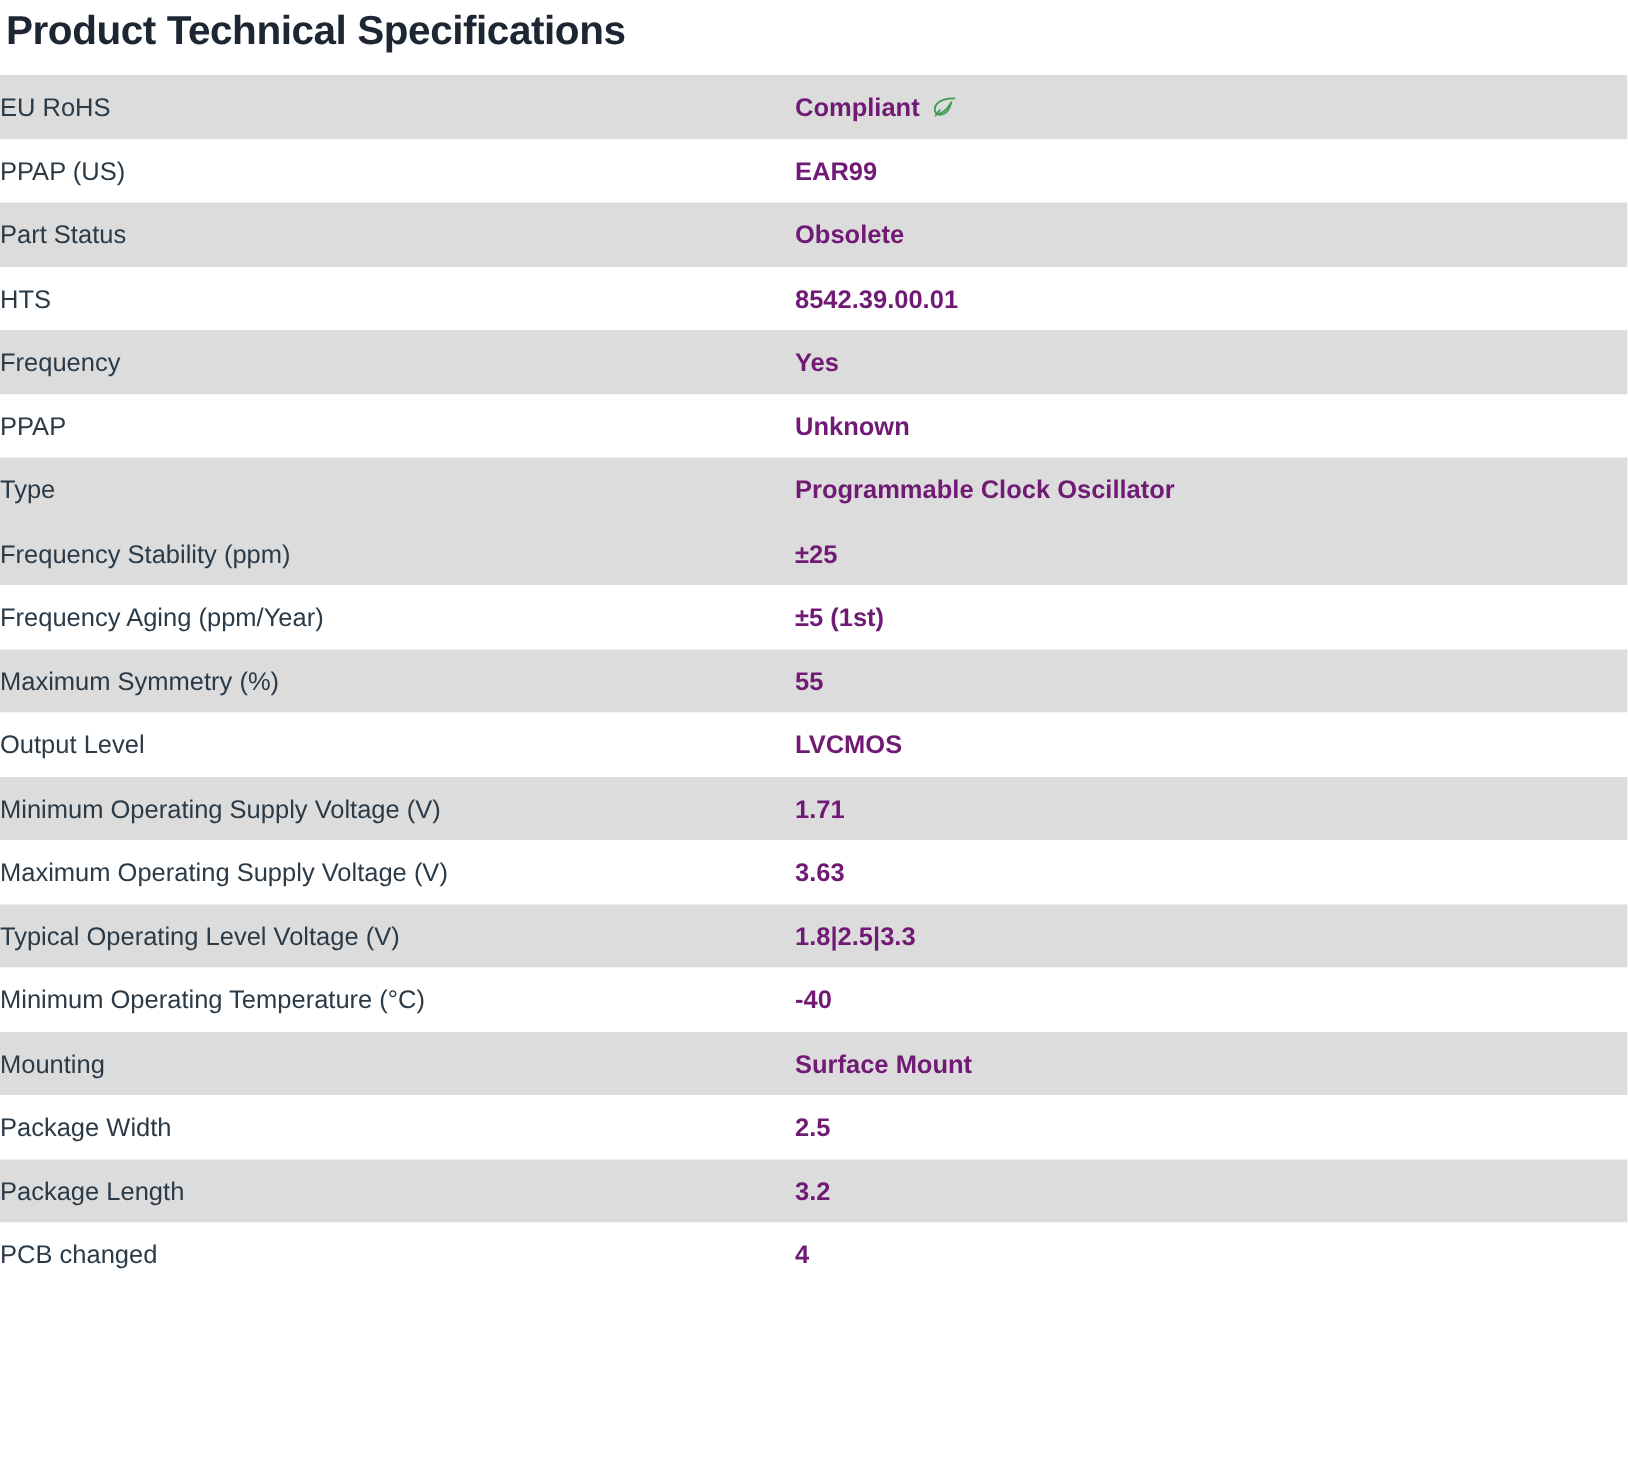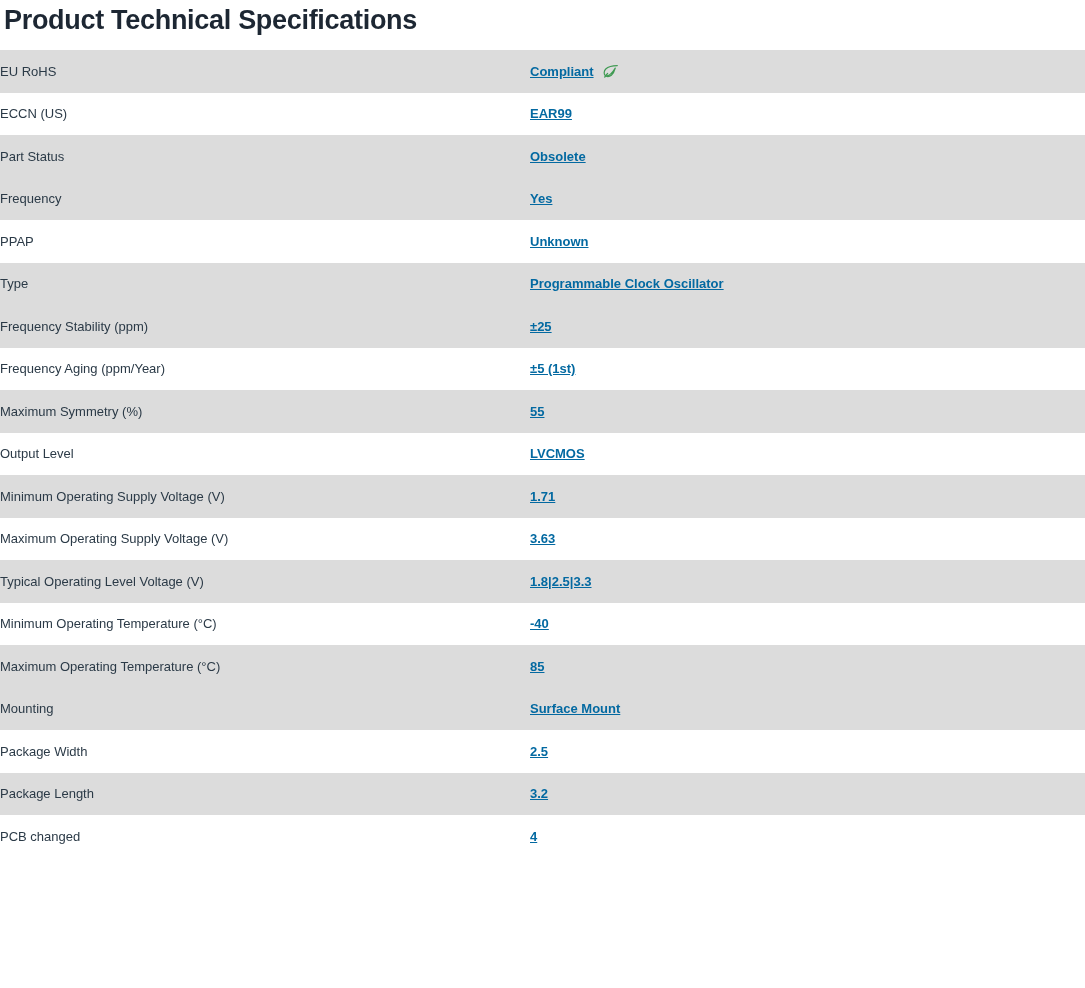--- a/index.html
+++ b/index.html
@@ -37,34 +37,33 @@
   }
   table.spec-table tr.shaded td {
     background: #dcdcdc;
   }
   table.spec-table tr.plain td {
     background: #ffffff;
   }
   table.spec-table td {
     padding: 0;
     vertical-align: middle;
-    font-size: 13px;
+    font-size: 17px;
     line-height: 1.25;
   }
   td.attr-cell {
     width: 530px;
     padding-left: 37px;
     color: #2b3a47;
     font-weight: 400;
   }
   td.value-cell {
     padding-left: 0;
-    color: #0369a1;
+    color: #701a75;
     font-weight: 700;
-    text-decoration: underline;
   }
   .value-wrap {
     display: flex;
     align-items: center;
     gap: 8px;
   }
   .leaf-icon {
     display: inline-flex;
     align-items: center;
     justify-content: center;
@@ -91,35 +90,43 @@
               <span class="leaf-icon">
                 <svg viewBox="0 0 20 20" width="17" height="17" aria-hidden="true">
                   <path d="M18 3C12 3 7 4.5 4.4 7.1 2 9.5 2.2 13 3.6 14.6 5 16.2 8.4 16.6 11 14.4c2.6-2.2 4-6.1 4.6-8.4-1.2 2.2-3.3 5.4-6 7.4-2 1.5-4.2 2-5.4 1.6" fill="none" stroke="#3f9a52" stroke-width="1.4" stroke-linecap="round" stroke-linejoin="round"></path>
                   <path d="M3.2 16.6c.8-1.6 2-3.1 3.4-4.3" fill="none" stroke="#3f9a52" stroke-width="1.4" stroke-linecap="round"></path>
                 </svg>
               </span>
             </div>
           </td>
         </tr>
         <tr class="plain">
-          <td class="attr-cell">ECCN (US)</td>
+          <td class="attr-cell">PPAP (US)</td>
           <td class="value-cell">
             <div class="value-wrap">
               <span>EAR99</span>
             </div>
           </td>
         </tr>
         <tr class="shaded">
           <td class="attr-cell">Part Status</td>
           <td class="value-cell">
             <div class="value-wrap">
               <span>Obsolete</span>
             </div>
           </td>
         </tr>
+        <tr class="plain">
+          <td class="attr-cell">HTS</td>
+          <td class="value-cell">
+            <div class="value-wrap">
+              <span>8542.39.00.01</span>
+            </div>
+          </td>
+        </tr>
         <tr class="shaded">
           <td class="attr-cell">Frequency</td>
           <td class="value-cell">
             <div class="value-wrap">
               <span>Yes</span>
             </div>
           </td>
         </tr>
         <tr class="plain">
           <td class="attr-cell">PPAP</td>
@@ -191,28 +198,20 @@
             <div class="value-wrap">
               <span>1.8|2.5|3.3</span>
             </div>
           </td>
         </tr>
         <tr class="plain">
           <td class="attr-cell">Minimum Operating Temperature (°C)</td>
           <td class="value-cell">
             <div class="value-wrap">
               <span>-40</span>
-            </div>
-          </td>
-        </tr>
-        <tr class="shaded">
-          <td class="attr-cell">Maximum Operating Temperature (°C)</td>
-          <td class="value-cell">
-            <div class="value-wrap">
-              <span>85</span>
             </div>
           </td>
         </tr>
         <tr class="shaded">
           <td class="attr-cell">Mounting</td>
           <td class="value-cell">
             <div class="value-wrap">
               <span>Surface Mount</span>
             </div>
           </td>

